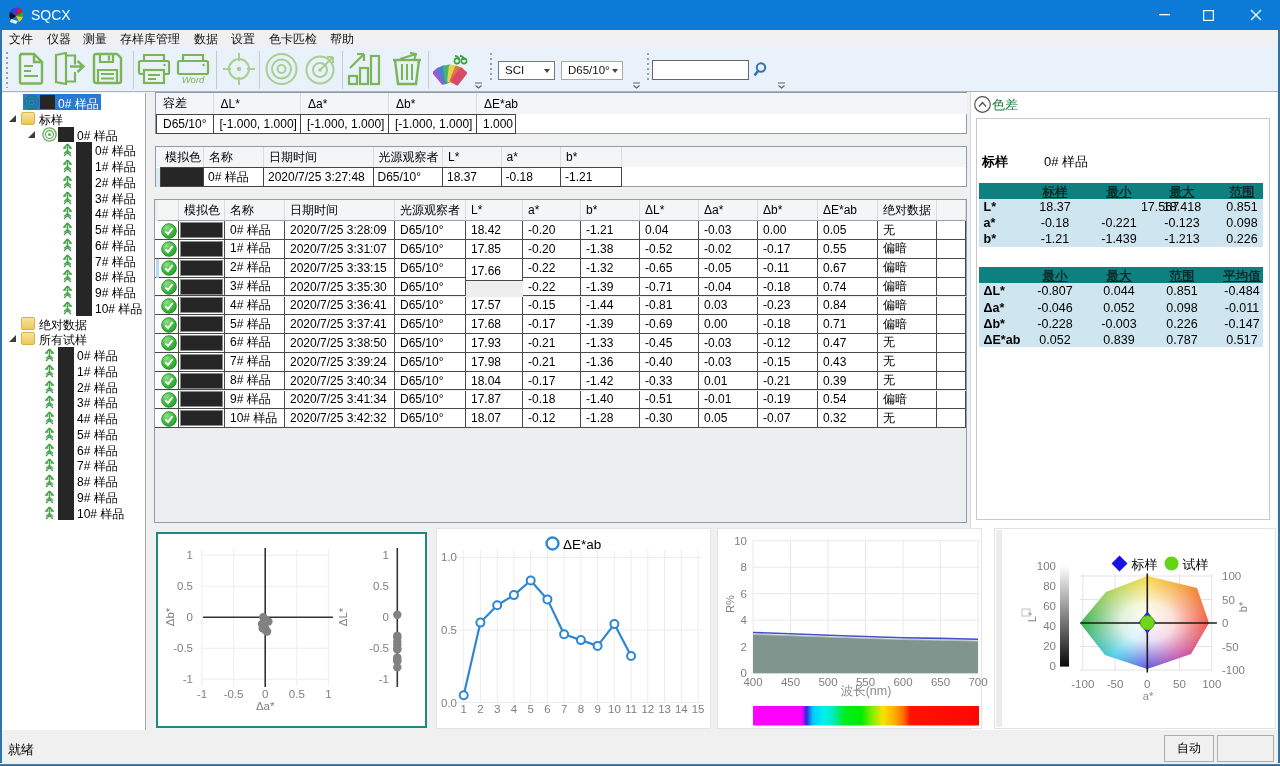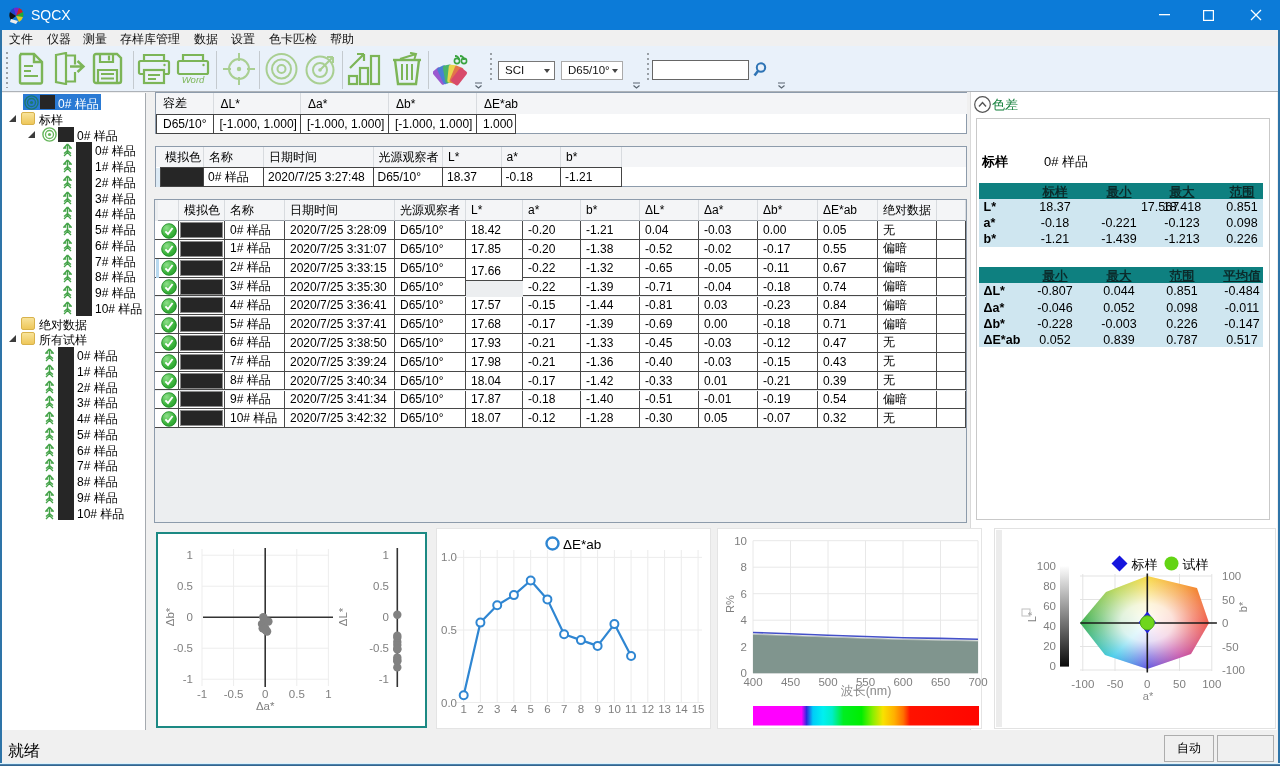--- a/index.html
+++ b/index.html
@@ -929,18 +929,18 @@
       <text x="1082.8" y="688" font-size="11.5" fill="#7f7f7f" text-anchor="middle">-100</text>
       <text x="1115.0" y="688" font-size="11.5" fill="#7f7f7f" text-anchor="middle">-50</text>
       <text x="1147.3" y="688" font-size="11.5" fill="#7f7f7f" text-anchor="middle">0</text>
       <text x="1179.5" y="688" font-size="11.5" fill="#7f7f7f" text-anchor="middle">50</text>
       <text x="1211.8" y="688" font-size="11.5" fill="#7f7f7f" text-anchor="middle">100</text>
       <text x="1148" y="700" font-size="11" fill="#8a8a8a" text-anchor="middle">a*</text>
       <rect x="1022" y="609" width="8" height="7" fill="none" stroke="#c0c0c0"></rect>
     </svg>
 </div>
 <div class="abs" style="left:0;top:730px;width:1280px;height:32px;background:#f0f0f0"></div>
-<div class="abs" style="left:8px;top:741px;font-size:16px;color:#000">就绪</div>
+<div class="abs" style="left:8px;top:741px;font-size:13px;color:#000">就绪</div>
 <div class="abs" style="left:1164px;top:735px;width:50px;height:27px;border:1px solid #adadad;font-size:12px;color:#000;display:flex;align-items:center;justify-content:center">自动</div>
 <div class="abs" style="left:1216.5px;top:735px;width:57px;height:27px;border:1px solid #adadad"></div>
 <div class="abs" style="left:0;top:30px;width:2px;height:736px;background:#2e74a8"></div>
 <div class="abs" style="left:1278px;top:30px;width:2px;height:736px;background:#2e74a8"></div>
 <div class="abs" style="left:0;top:763px;width:1280px;height:1px;background:#dbf2fc"></div>
 <div class="abs" style="left:0;top:764px;width:1280px;height:2px;background:linear-gradient(#5a92bd,#27567e)"></div>
 </body></html>

